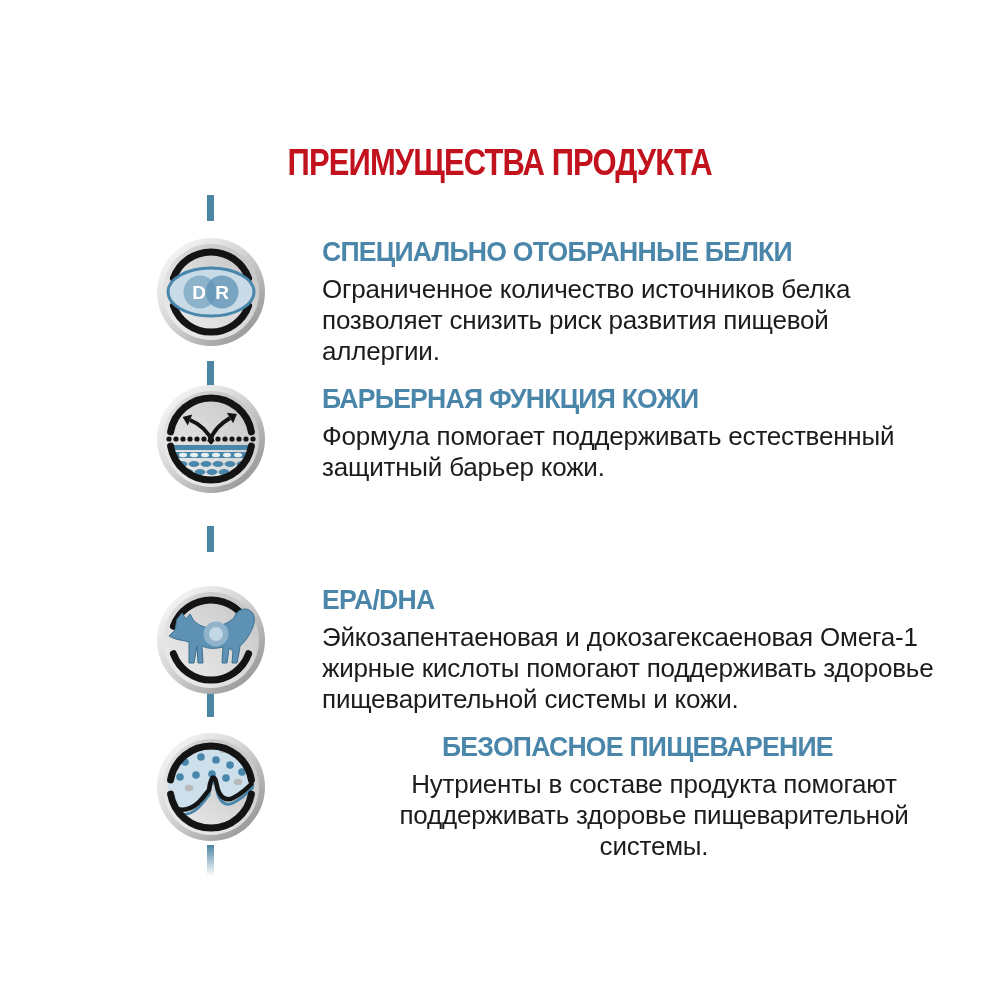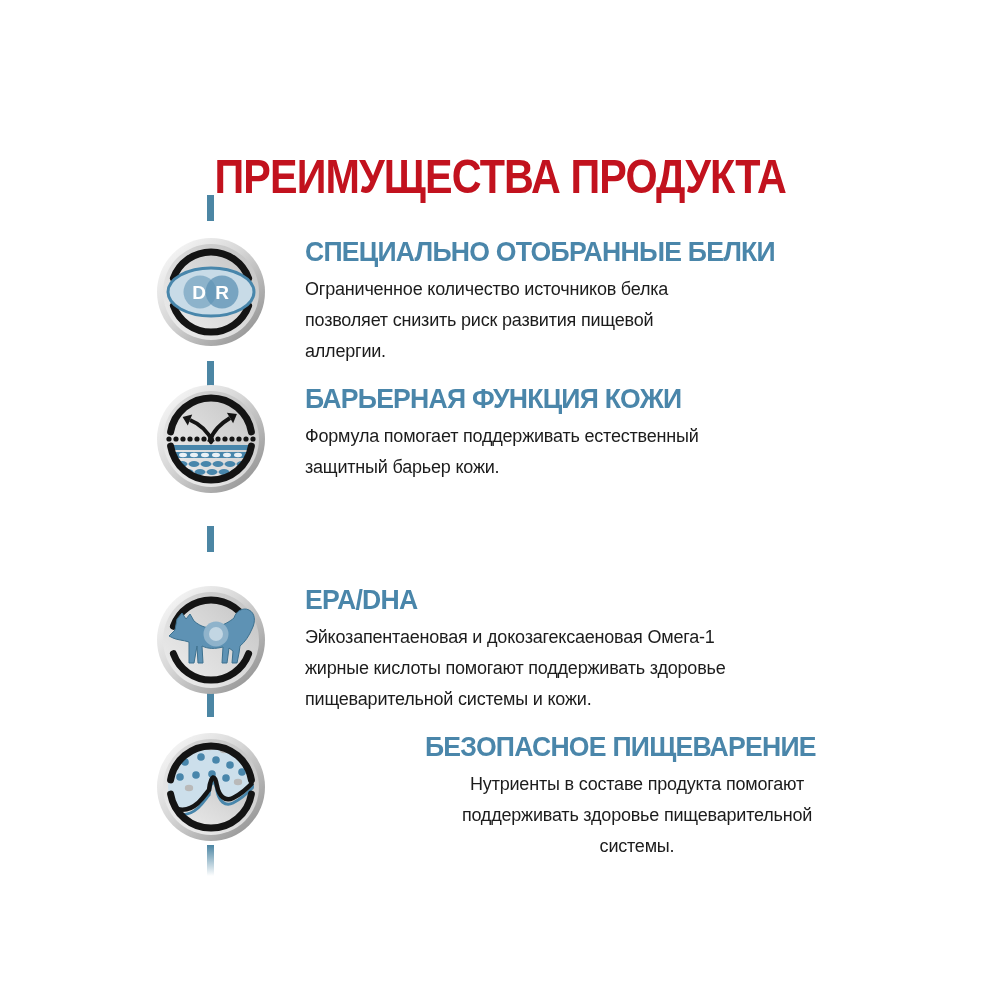--- a/index.html
+++ b/index.html
@@ -2,39 +2,39 @@
 <html style="--accent-red: #c2121e; --heading-blue: #4a86aa; --body-text: #1c1c1c; --dash-blue: #4c86a4; --icon-blue: #5e92b4; --icon-light-blue: #ccdfeb; --icon-black: #141414; --icon-silver: #bdbdbd;"><head>
 <meta charset="utf-8">
 <style>
   html,body { margin:0; padding:0; background:#ffffff; }
   .page {
     position:relative; width:1000px; height:1000px; background:#ffffff;
     font-family:"Liberation Sans", sans-serif; overflow:hidden;
   }
   .title {
     position:absolute; top:121px; left:0; width:1000px; text-align:center;
-    color:var(--accent-red,#c2121e); font-size:48px; font-weight:bold; line-height:1;
+    color:var(--accent-red,#c2121e); font-size:36px; font-weight:bold; line-height:1;
   }
   .title > span { display:inline-block; transform:scaleX(0.86); letter-spacing:-1px; white-space:nowrap; }
 
   .benefit { position:absolute; left:156px; display:flex; align-items:flex-start; }
   .benefit.r1 { top:237px; }
   .benefit.r2 { top:384px; }
   .benefit.r3 { top:585px; }
   .benefit.r4 { top:732px;text-align:center; }
 
   .icon-badge { width:110px; height:110px; flex:0 0 110px; }
-  .content { margin-left:39px; width:664px; }
+  .content { margin-left:56px; width:664px; }
   .content h2 {
     margin:0 0 7px 0; font-size:28px; font-weight:bold; line-height:30px;
     color:var(--heading-blue,#4a86aa); letter-spacing:-0.8px;
     transform:scaleX(0.95); transform-origin:left center; white-space:nowrap;
   }
   .content p {
-    margin:0; font-size:18px; line-height:31px; letter-spacing:-0.2px;
+    margin:0; font-size:26px; line-height:31px; letter-spacing:-0.2px;
     color:var(--body-text,#1c1c1c); white-space:pre-line;
   }
 
   .dash { position:absolute; left:207px; width:7px; height:26px; background:var(--dash-blue,#4c86a4); }
   .dash.d0 { top:195px; }
   .dash.d1 { top:361px; }
   .dash.d2 { top:526px; }
   .dash.d3 { top:691px; }
   .dash.d4 { top:845px; height:31px;
     background:linear-gradient(to bottom, var(--dash-blue,#4c86a4) 0%, rgba(76,134,164,0) 100%); }

